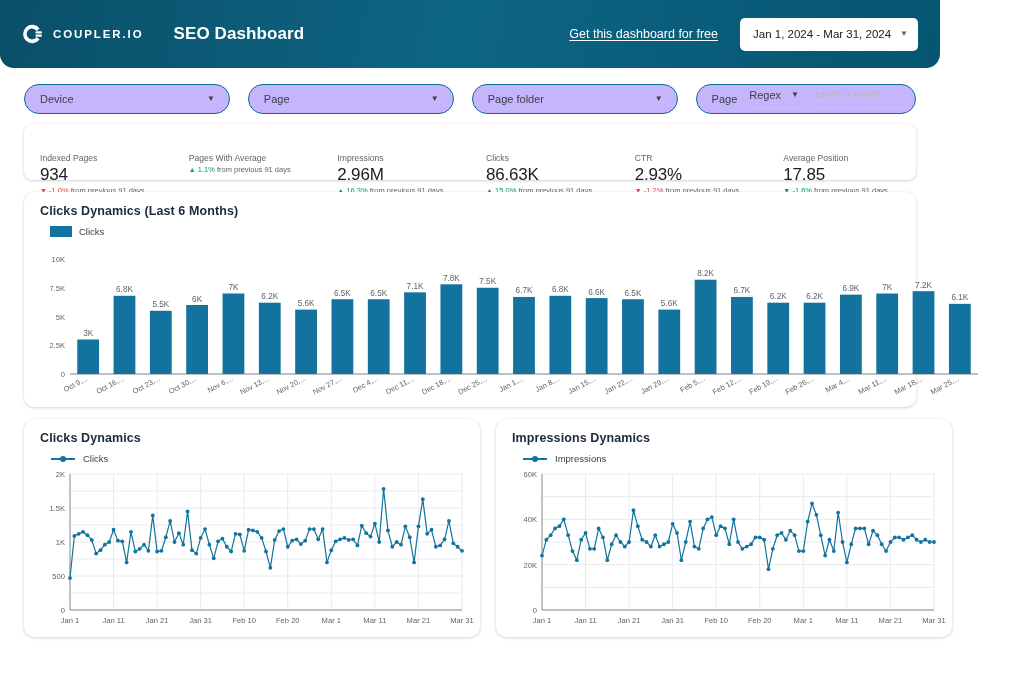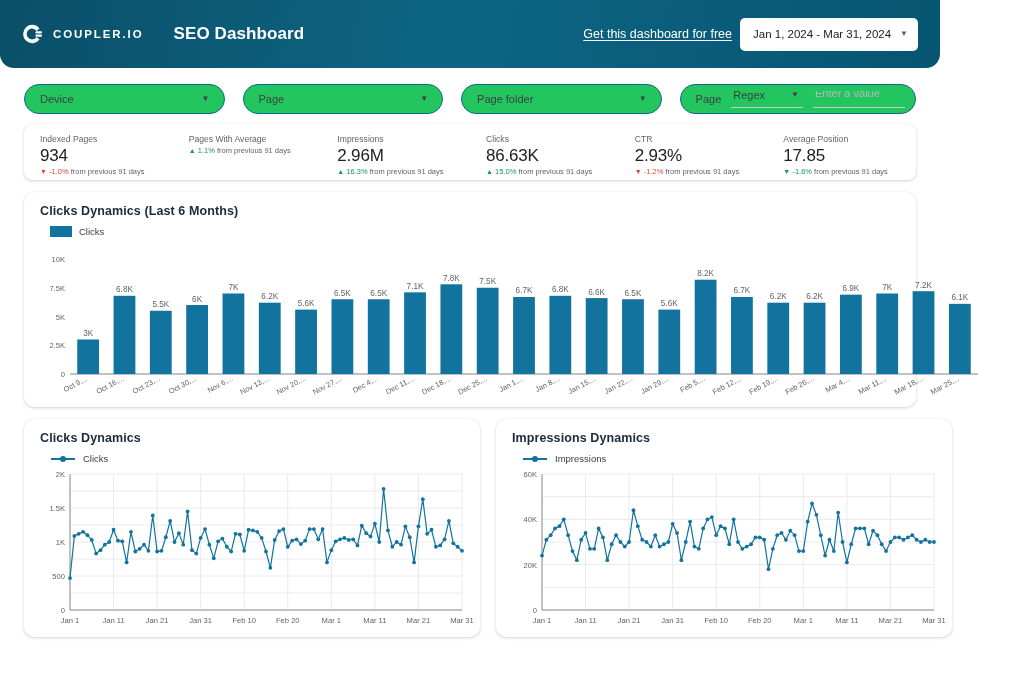--- a/index.html
+++ b/index.html
@@ -24,66 +24,66 @@
   .brand { display: flex; align-items: center; gap: 9px; }
   .logo-mark { width: 24px; height: 24px; display:block; }
   .brand-name {
     color: #fff; font-size: 11.5px; letter-spacing: 1.9px; font-weight: 700;
   }
   .app-title {
     color: #fff; font-size: 17px; font-weight: 700; margin-left: 30px;
     letter-spacing: 0.1px;
   }
   .header-right {
-    margin-left: auto; display: flex; align-items: center; gap: 8px;
+    margin-left: auto; display: flex; align-items: center; gap: 22px;
   }
   .free-link {
     color: #ffffff; font-size: 12.5px; text-decoration: underline;
     text-underline-offset: 2px; white-space: nowrap;
   }
   .date-range {
     background: #fff; border-radius: 5px; height: 33px; width: 178px;
     display: flex; align-items: center; padding: 0 10px 0 13px;
     font-size: 11.5px; color: #202124;
   }
   .date-range .caret { margin-left: auto; }
   .caret { color: #5f6368; font-size: 8px; line-height: 1; }
 
   
   .body-wrap { padding: 0 24px; background: #fff; }
 
   
   .filters { display: flex; gap: 18px; margin-top: 16px; }
   .filter {
     flex: 1 1 0; height: 30px; border: 1.3px solid #0b6b8c; border-radius: 16px;
-    background: #22c55e; display: flex; align-items: center;
+    background: #c4b5fd; display: flex; align-items: center;
     padding: 0 14px 0 15px; font-size: 11px; color: #3c4043;
   }
   .filter .caret { margin-left: auto; color:#3c4043; font-size: 8px;}
   .filter-label { color: #3c4043; }
   .filter.regex { gap: 10px; padding-right: 10px; }
   .regex-field {
-    display: flex; align-items: center; gap: 20px;
+    display: flex; align-items: center; gap: 4px;
     border-bottom: 1px solid #c8cccf; padding: 0 4px 8px 2px; height: 17px;
   }
   .regex-field .caret { margin-left: 6px; font-size:8px; }
   .regex-value-input {
     border: none; border-bottom: 1px solid #c8cccf; outline: none;
     font-family: inherit; font-size: 11px; color:#3c4043;
     width: 92px; height: 17px; background: transparent; padding: 0 2px 12px 2px;
   }
   .regex-value-input::placeholder { color: #b6babd; }
 
   
   .kpi-card {
     margin-top: 10px; background: #fff; border-radius: 8px;
     box-shadow: 0 1px 3px rgba(60,64,67,.22), 0 0 1px rgba(60,64,67,.12);
     display: flex; padding: 9px 0 10px 0; height: 56px;
   }
-  .kpi { flex: 1 1 0; padding-left: 16px; }
+  .kpi { flex: 1 1 0; padding-left: 16px; margin-top: 19px; }
   .kpi-label { font-size: 8.6px; color: #5f6368; line-height: 12px; }
   .kpi-value {
     font-size: 17px; color: #202124; line-height: 21px; font-weight: 400;
     letter-spacing: -0.2px;
   }
   .kpi-delta { font-size: 7.5px; color: #5f6368; line-height: 11px; white-space: nowrap; }
   .arrow { font-size: 7px; }
   .arrow.up   { color: #0f9d58; }
   .arrow.down { color: #ea4335; }
   .pct.pos { color: #0f9d58; }

